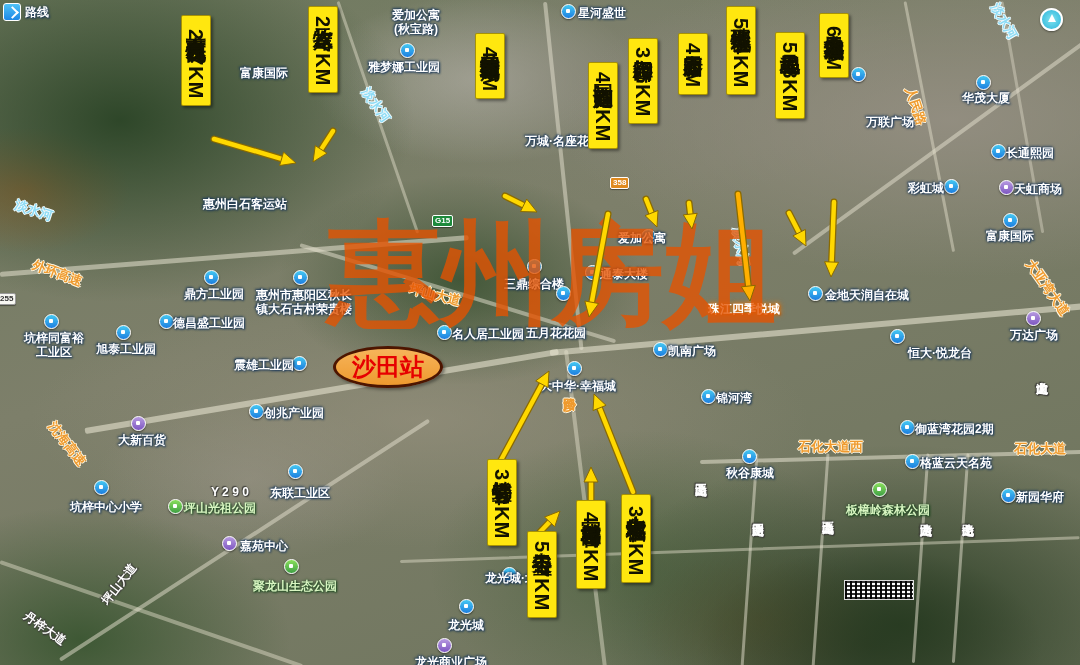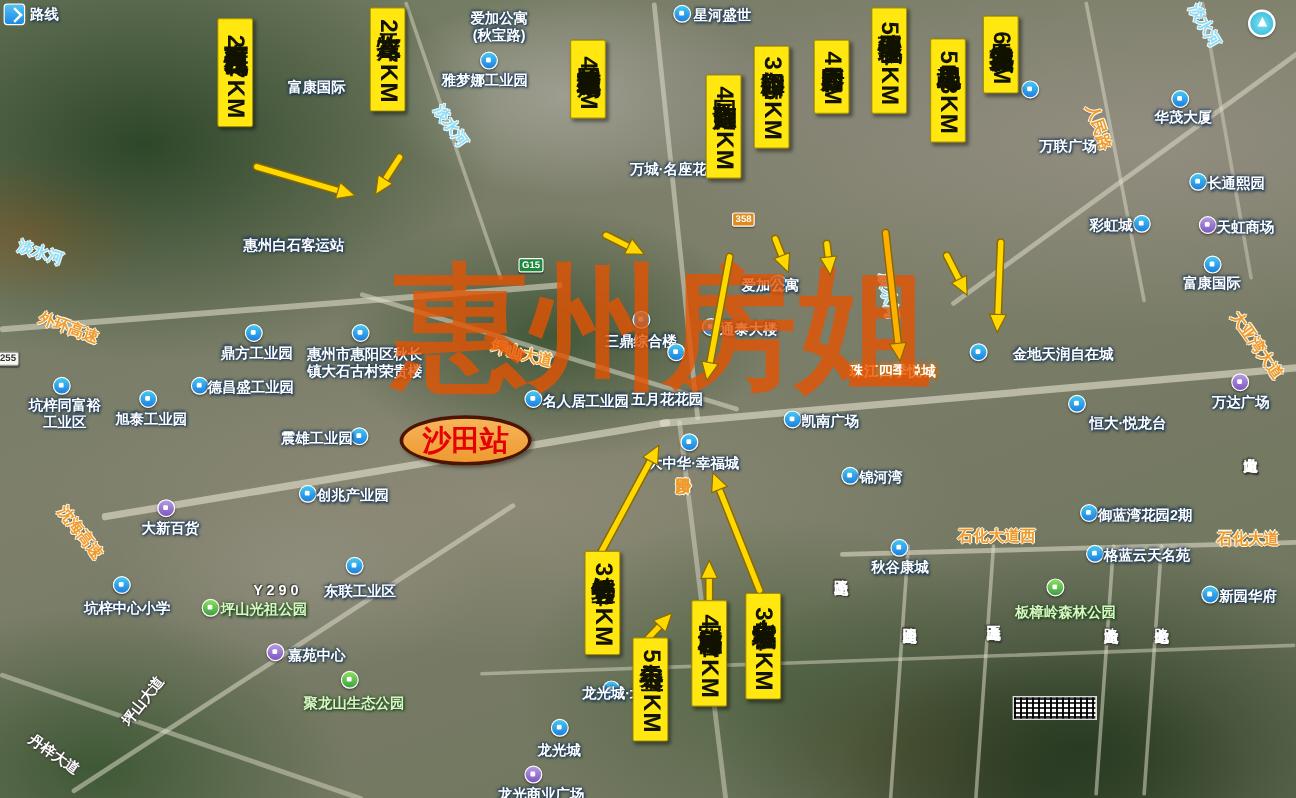--- a/index.html
+++ b/index.html
@@ -185,21 +185,21 @@
     <div class="balloon b" style="left: 653px; top: 342px;"></div>
     <div class="poi-label t-b" style="left: 668px; top: 344px;">凯南广场</div>
     <div class="poi-label t-hl" style="left: 708px; top: 302px;">珠江四季悦城</div>
     <div class="balloon b" style="left: 701px; top: 389px;"></div>
     <div class="poi-label t-b" style="left: 716px; top: 391px;">锦河湾</div>
     <div class="balloon b" style="left: 567px; top: 361px;"></div>
     <div class="poi-label t-b" style="left: 540px; top: 379px;">大中华·幸福城</div>
     <div class="balloon b" style="left: 890px; top: 329px;"></div>
     <div class="poi-label t-b" style="left: 866px; top: 346px; padding-left: 42px;">恒大·悦龙台</div>
     <div class="balloon b" style="left: 808px; top: 286px;"></div>
-    <div class="poi-label t-b" style="left: 844px; top: 288px;">金地天润自在城</div>
+    <div class="poi-label t-b" style="left: 825px; top: 288px;">金地天润自在城</div>
     <div class="balloon b" style="left: 900px; top: 420px;"></div>
     <div class="poi-label t-b" style="left: 915px; top: 422px;">御蓝湾花园2期</div>
     <div class="balloon b" style="left: 905px; top: 454px;"></div>
     <div class="poi-label t-b" style="left: 920px; top: 456px;">格蓝云天名苑</div>
     <div class="balloon b" style="left: 1001px; top: 488px;"></div>
     <div class="poi-label t-b" style="left: 1016px; top: 490px;">新园华府</div>
     <div class="balloon b" style="left: 742px; top: 449px;"></div>
     <div class="poi-label t-b" style="left: 726px; top: 466px;">秋谷康城</div>
     <div class="balloon b" style="left: 293px; top: 270px;"></div>
     <div class="poi-label t-b" style="left: 256px; top: 288px; text-align: center;">惠州市惠阳区秋长

